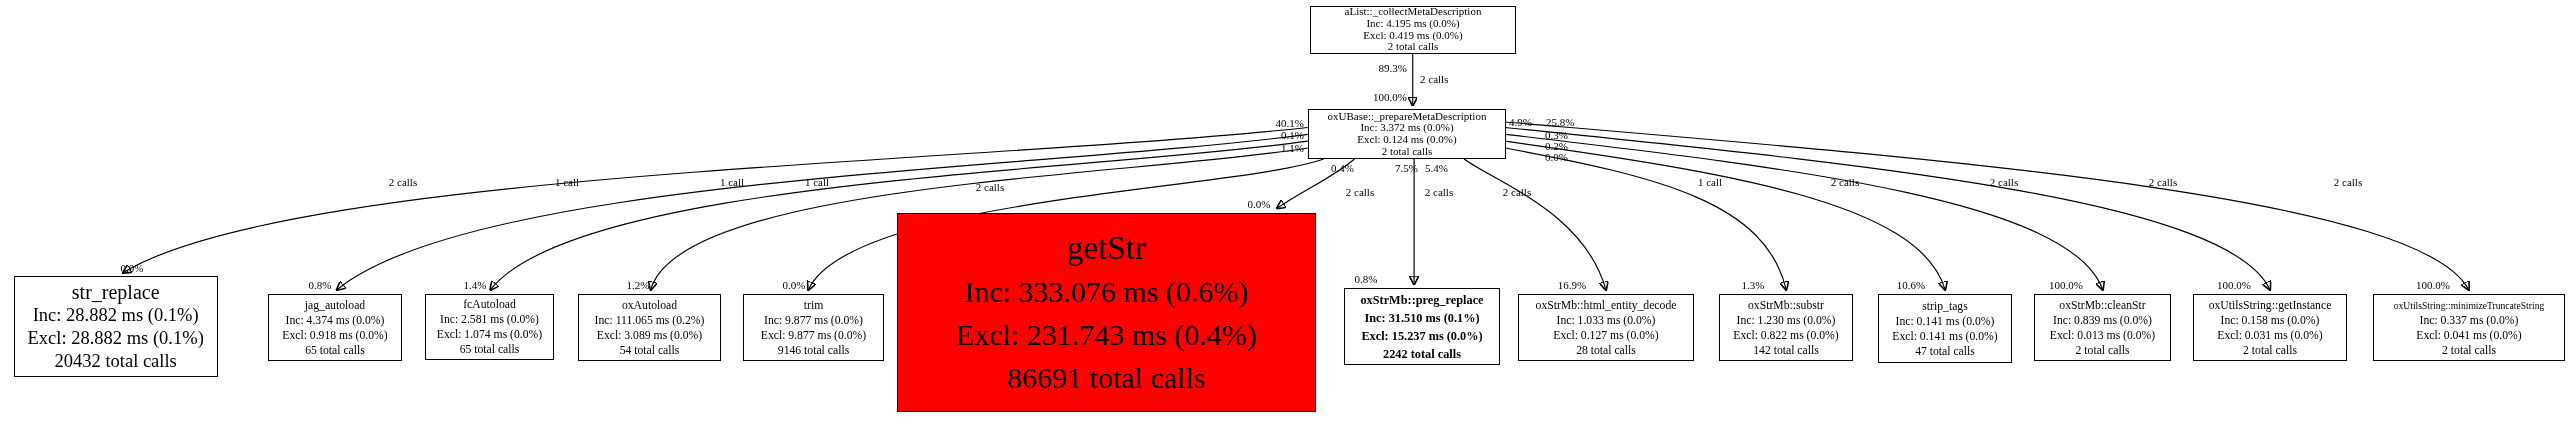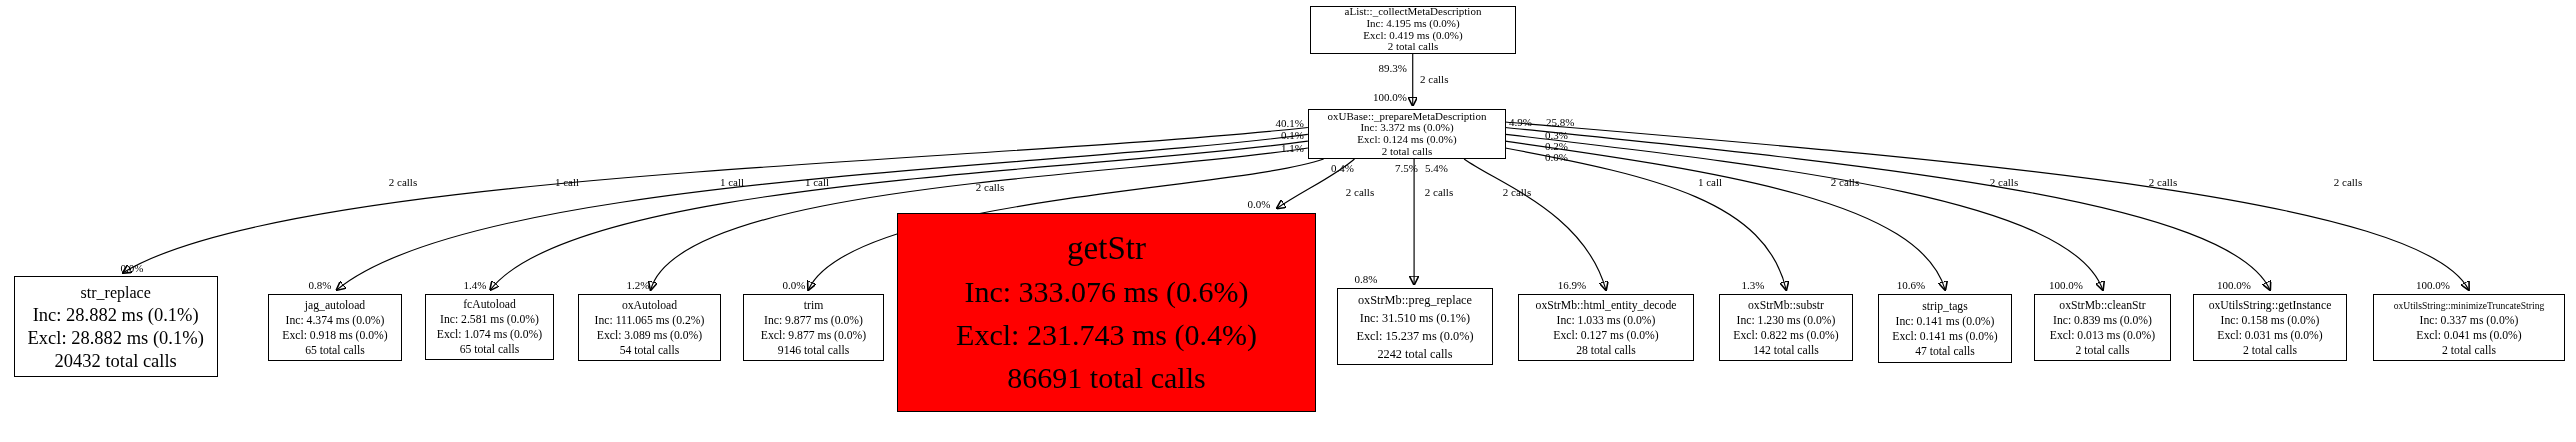--- a/index.html
+++ b/index.html
@@ -17,23 +17,23 @@
     position: absolute;
     border: 1.4px solid #000;
     background: #fff;
     display: flex; flex-direction: column;
     justify-content: center;
     text-align: center; white-space: nowrap;
     overflow: hidden;
   }
   .node--mid   { font-size: 11px; line-height: 11.7px; }
   .node--small { font-size: 11.7px; line-height: 15px; }
-  .node--bold  { font-size: 12.3px; line-height: 18px; font-weight: normal; }
+  .node--bold  { font-size: 12.3px; line-height: 18px; font-weight: bold; margin-left: 7px; }
   .node--big   { font-size: 18.5px; line-height: 23px; }
-  .node--big .node-title { font-size: 16px; }
+  .node--big .node-title { font-size: 20px; }
   .node--hot   { font-size: 30px; line-height: 43px; }
   .node--hot .node-title { font-size: 33px; }
   .t-sm { font-size: 9.6px; }
 
   .lbl {
     position: absolute;
     font-size: 11px; line-height: 11px;
     white-space: nowrap; color: #000;
   }
   .lbl--r { transform: translateX(-100%); }

